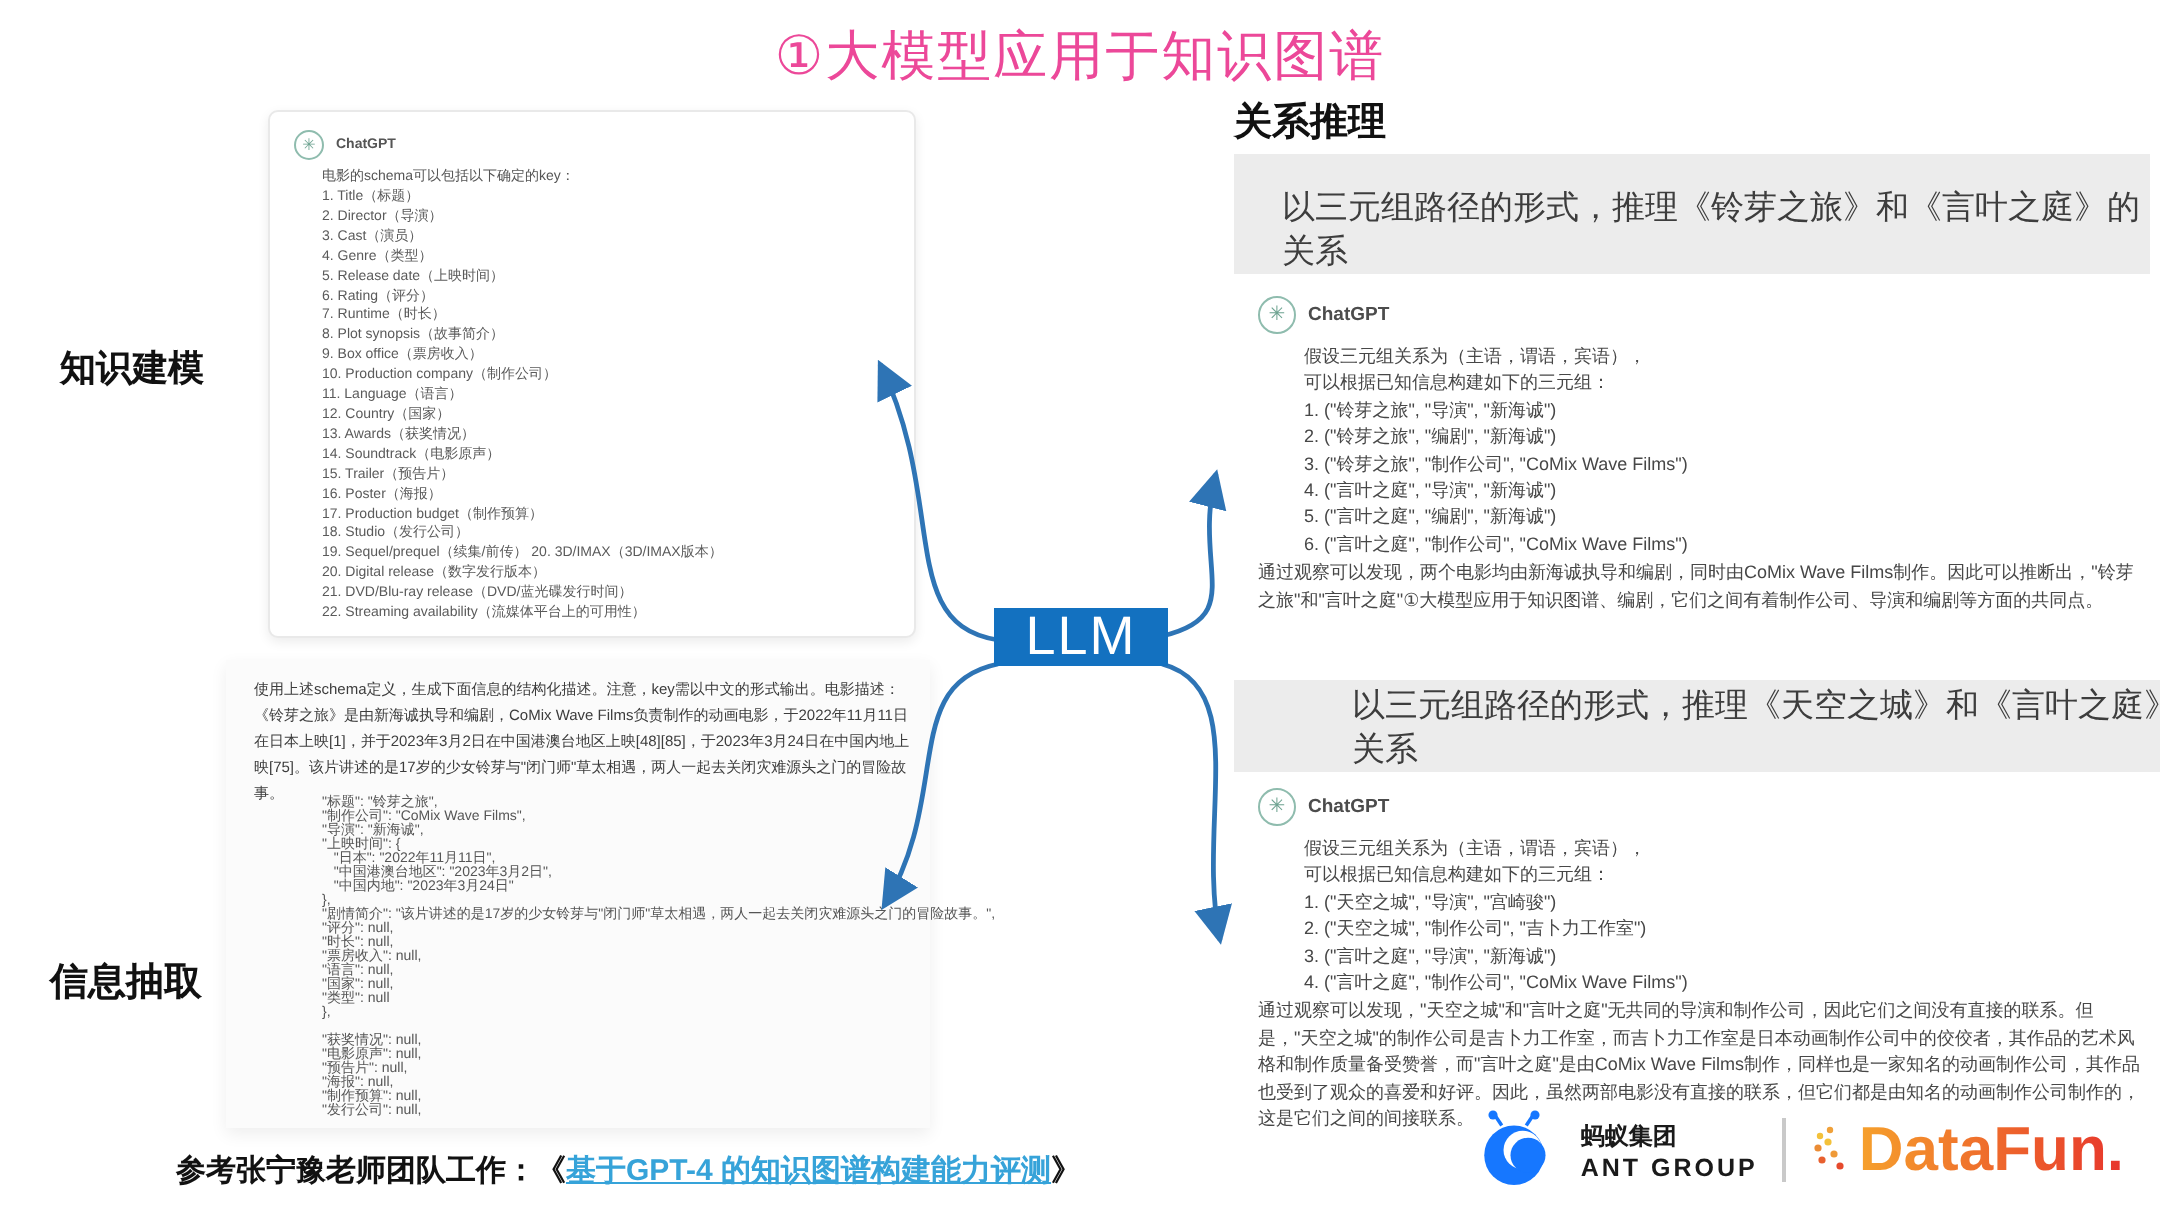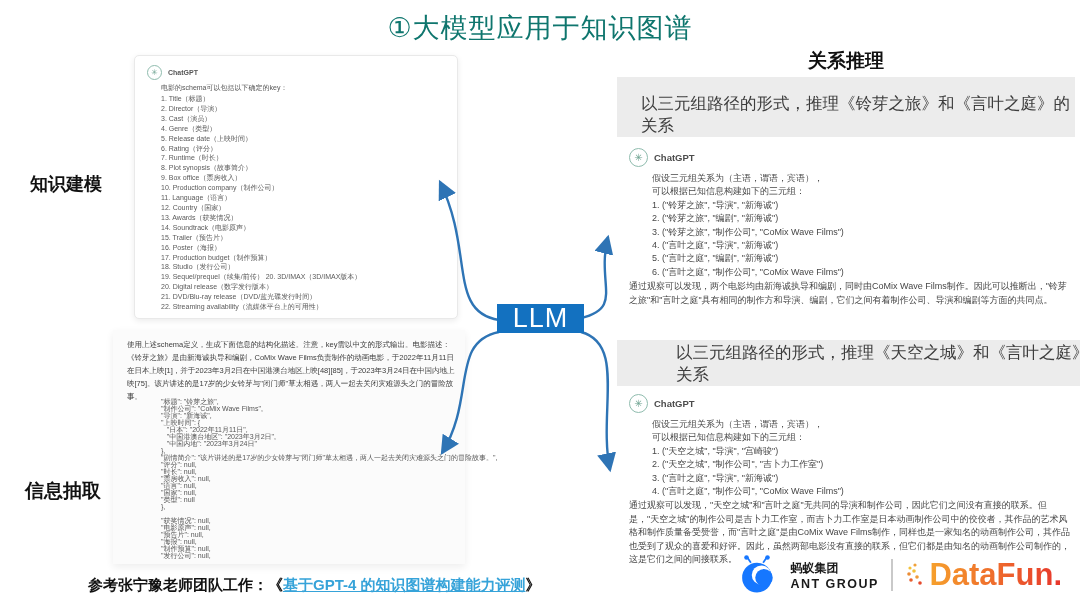--- a/index.html
+++ b/index.html
@@ -1,19 +1,19 @@
 <!DOCTYPE html>
 <html><head>
 <meta charset="utf-8">
 <style>
   html,body{margin:0;padding:0;background:#fff;}
   .slide{position:relative;width:1080px;height:608px;background:#fff;overflow:hidden;
          font-family:"Liberation Sans","DejaVu Sans",sans-serif;}
   .abs{position:absolute;}
-  .page-title{left:0;right:0;top:10px;text-align:center;font-size:27px;color:#0f766e;letter-spacing:1px;}
+  .page-title{left:0;right:0;top:10px;text-align:center;font-size:27px;color:#ec4899;letter-spacing:1px;}
   .side-label{font-weight:bold;color:#111;}
   .km{left:30px;top:172px;font-size:18px;}
   .ie{left:25px;top:478px;font-size:19px;font-weight:900;}
   
   .panel-modeling{left:134px;top:55px;width:322px;height:262px;background:#fff;
     border:1px solid #e9e9e9;border-radius:5px;box-shadow:0 2px 6px rgba(0,0,0,.08);}
   .chat-head{display:flex;align-items:center;gap:6px;}
   .avatar{display:inline-flex;align-items:center;justify-content:center;border-radius:50%;
     border:1px solid #8fbcae;color:#6fa492;background:#fff;}
   .avatar.small{width:13px;height:13px;font-size:8px;}
@@ -26,21 +26,21 @@
   .extraction{left:113px;top:330px;width:352px;height:234px;background:#fbfbfb;
     box-shadow:0 3px 8px rgba(0,0,0,.07);}
   .ex-prompt{left:14px;top:8px;width:330px;font-size:7.5px;line-height:13px;color:#3c3c3c;margin:0;}
   .ex-code{left:48px;top:68px;font-size:7px;line-height:7px;color:#555;}
   .ex-code div{white-space:pre;}
   
   .llm-box{left:497px;top:304px;width:87px;height:29px;background:#1371c0;color:#fff;
     display:flex;align-items:center;justify-content:center;font-size:27px;letter-spacing:1px;}
   .arrow-layer{left:0;top:0;width:1080px;height:608px;pointer-events:none;}
   
-  .rr-heading{left:617px;top:48px;width:458px;text-align:center;font-size:19px;font-weight:bold;color:#111;}
+  .rr-heading{left:617px;top:48px;width:458px;font-size:19px;font-weight:bold;color:#111;}
   .qbar{left:617px;width:458px;background:#ececec;display:flex;align-items:flex-end;
     font-size:16.5px;color:#3d3d3d;}
   .qbar span{padding-left:24px;}
   .qbar1{top:77px;height:60px;}
   .qbar2{top:340px;height:46px;padding-left:35px;}
   .chat-panel{width:446px;color:#474747;}
   .cp1{left:629px;top:148px;}
   .cp2{left:629px;top:394px;}
   .cp-name{font-size:9.5px;color:#4c4c4c;font-weight:bold;}
   .chat-lines{margin-top:5px;font-size:9px;line-height:13.4px;padding-left:23px;}
@@ -157,21 +157,21 @@
     <div class="chat-lines">
         <div>假设三元组关系为（主语，谓语，宾语），</div>
         <div>可以根据已知信息构建如下的三元组：</div>
         <div>1. ("铃芽之旅", "导演", "新海诚")</div>
         <div>2. ("铃芽之旅", "编剧", "新海诚")</div>
         <div>3. ("铃芽之旅", "制作公司", "CoMix Wave Films")</div>
         <div>4. ("言叶之庭", "导演", "新海诚")</div>
         <div>5. ("言叶之庭", "编剧", "新海诚")</div>
         <div>6. ("言叶之庭", "制作公司", "CoMix Wave Films")</div>
       </div>
-    <div class="chat-concl">通过观察可以发现，两个电影均由新海诚执导和编剧，同时由CoMix Wave Films制作。因此可以推断出，"铃芽之旅"和"言叶之庭"具有相同的制作方和导演、编剧，它们之间有着制作公司、导演和编剧等方面的共同点。</div>
+    <div class="chat-concl">通过观察可以发现，两个电影均由新海诚执导和编剧，同时由CoMix Wave Films制作。因此可以推断出，"铃芽之旅"和"言叶之庭"①大模型应用于知识图谱、编剧，它们之间有着制作公司、导演和编剧等方面的共同点。</div>
   </div>
 
   <div class="abs qbar qbar2">
     <span>以三元组路径的形式，推理《天空之城》和《言叶之庭》的关系</span>
   </div>
   <div class="abs chat-panel cp2">
     <div class="chat-head">
       <span class="avatar big">✳</span>
       <span class="cp-name">ChatGPT</span>
     </div>

